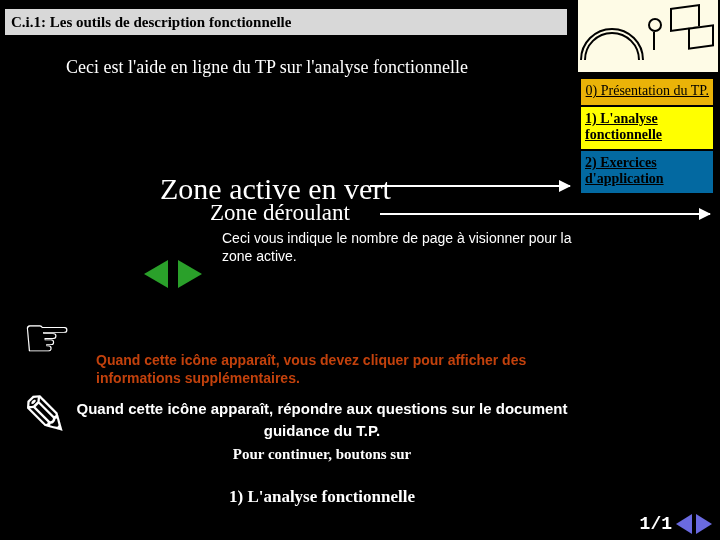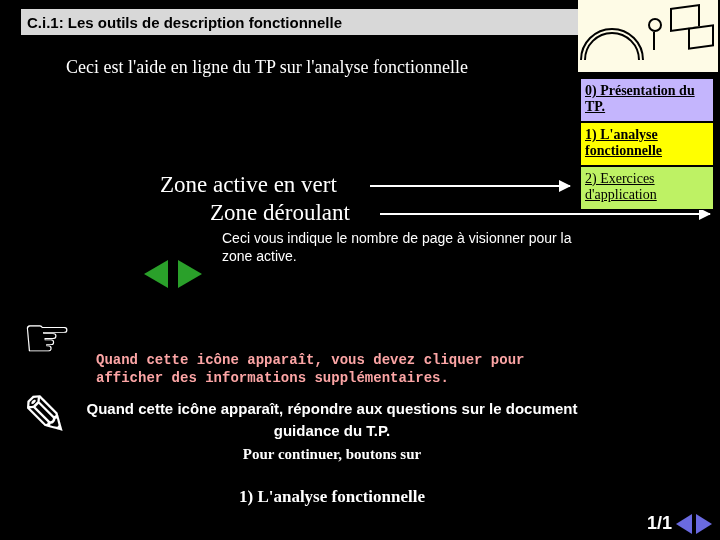--- a/index.html
+++ b/index.html
@@ -1,51 +1,51 @@
 <!DOCTYPE html>
 <html><head>
 <meta charset="utf-8">
 <style>
 html,body{margin:0;padding:0}
 body{width:720px;height:540px;background:#000;font-family:"Times New Roman",Times,serif;position:relative;overflow:hidden}
-.title-bar{position:absolute;left:20px;top:8px;width:564px;height:28px;background:#d8d8d8;border:1px solid #000;display:flex;align-items:center;padding-left:6px;font-family:Liberation Sans, sans-serif;font-size:15px;font-weight:bold;box-sizing:border-box}
+.title-bar{position:absolute;left:4px;top:8px;width:564px;height:28px;background:#d8d8d8;border:1px solid #000;display:flex;align-items:center;padding-left:6px;font-family:Liberation Serif, serif;font-size:15px;font-weight:bold;box-sizing:border-box}
 .corner-widget{position:absolute;right:2px;top:0;width:140px;height:72px;background:#fefbe6}
 .arc{position:absolute;border:2px solid #000;border-radius:50%}
 .arc-1{width:60px;height:60px;left:2px;top:28px;clip-path:polygon(0 0,100% 0,100% 50%,0 50%)}
 .arc-2{width:52px;height:52px;left:6px;top:32px;clip-path:polygon(0 0,100% 0,100% 50%,0 50%)}
 .stick{position:absolute;left:70px;top:18px}
 .stick .head{width:10px;height:10px;border:2px solid #000;border-radius:50%;background:#fefbe6}
 .stick .body{width:2px;height:18px;background:#000;margin-left:5px}
 .box3d{position:absolute;border:2px solid #000;background:#fefbe6}
 .box3d.a{width:26px;height:20px;left:92px;top:6px;transform:skewY(-8deg)}
 .box3d.b{width:22px;height:18px;left:110px;top:26px;transform:skewY(-8deg)}
 .intro{position:absolute;left:28px;top:56px;width:440px;color:#fff;font-size:18px;line-height:1.25;text-align:right}
-.zone-line{position:absolute;left:160px;top:172px;color:#fff;font-size:23px}
+.zone-line{position:absolute;left:160px;top:172px;color:#fff;font-size:30px}
 .menu-line{position:absolute;left:210px;top:200px;color:#fff;font-size:23px}
 .zone-arrow{position:absolute;left:370px;top:185px;width:200px;height:2px;background:#fff}
 .zone-arrow::after{content:"";position:absolute;right:-1px;top:-5px;border-left:12px solid #fff;border-top:6px solid transparent;border-bottom:6px solid transparent}
 .menu-arrow{position:absolute;left:380px;top:213px;width:330px;height:2px;background:#fff}
 .menu-arrow::after{content:"";position:absolute;right:-1px;top:-5px;border-left:12px solid #fff;border-top:6px solid transparent;border-bottom:6px solid transparent}
 .sidebar{position:absolute;right:6px;top:78px;width:134px}
 .sidebar a{display:block;font-family:"Times New Roman",serif;font-size:14px;text-decoration:underline;color:#000;padding:4px 4px 6px 4px;border:1px solid #000;margin:0;box-sizing:border-box}
-.sidebar a.presentation{background:#c4b5fd;text-align:left;font-weight:bold}
+.sidebar a.presentation{background:#eab308;text-align:right;font-weight:normal}
 .sidebar a.analyse{background:#ffff00;font-weight:bold}
-.sidebar a.exercices{background:#bef264;font-weight:normal}
+.sidebar a.exercices{background:#0369a1;font-weight:bold}
 .nav-tris{position:absolute;left:144px;top:260px}
 .nav-tris .tri{display:inline-block;width:0;height:0;vertical-align:middle}
 .tri.left{border-right:24px solid #2aa02a;border-top:14px solid transparent;border-bottom:14px solid transparent;margin-right:6px}
 .tri.right{border-left:24px solid #2aa02a;border-top:14px solid transparent;border-bottom:14px solid transparent}
 .info-block{position:absolute;left:222px;top:230px;width:358px;color:#fff;font-family:Arial,Helvetica,sans-serif;font-size:14px;font-weight:normal;line-height:1.25}
-.info-block2{position:absolute;left:96px;top:352px;width:480px;color:#fca5a5;font-family:Liberation Mono, monospace;font-size:14px;font-weight:bold;line-height:1.25}
+.info-block2{position:absolute;left:96px;top:352px;width:480px;color:#c2410c;font-family:Liberation Sans, sans-serif;font-size:14px;font-weight:bold;line-height:1.25}
 .hand-icon{position:absolute;left:22px;top:310px;font-size:56px;line-height:1;color:#fff}
 .pencil-icon{position:absolute;left:22px;top:388px;font-size:56px;line-height:1;color:#fff}
-.footer-text{position:absolute;left:52px;top:398px;width:560px;color:#fff;font-family:Arial,Helvetica,sans-serif;font-size:15px;font-weight:bold;text-align:center;line-height:1.45}
+.footer-text{position:absolute;left:42px;top:398px;width:560px;color:#fff;font-family:Arial,Helvetica,sans-serif;font-size:15px;font-weight:bold;text-align:center;line-height:1.45}
 .footer-text .serif-sub{font-family:"Times New Roman",serif;font-weight:bold;text-decoration:none;display:block;margin-top:2px}
 .footer-text .serif-link{font-family:"Times New Roman",serif;font-weight:bold;display:block;margin-top:20px;font-size:17px}
-.pager{position:absolute;right:8px;bottom:6px;color:#000;background:#fff0;display:flex;align-items:flex-end;gap:4px;font-family:Liberation Sans, sans-serif;font-size:18px;font-weight:bold}
+.pager{position:absolute;right:8px;bottom:6px;color:#000;background:#fff0;display:flex;align-items:flex-end;gap:4px;font-family:Liberation Mono, monospace;font-size:18px;font-weight:bold}
 .pager .num{color:#fff}
 .pager .ptri{width:0;height:0}
 .pager .pl{border-right:16px solid #6a6ae0;border-top:10px solid transparent;border-bottom:10px solid transparent}
 .pager .pr{border-left:16px solid #6a6ae0;border-top:10px solid transparent;border-bottom:10px solid transparent}
 </style>
 </head>
 <body>
 
 <div class="title-bar">
   <span>C.i.1: Les outils de description fonctionnelle</span>

